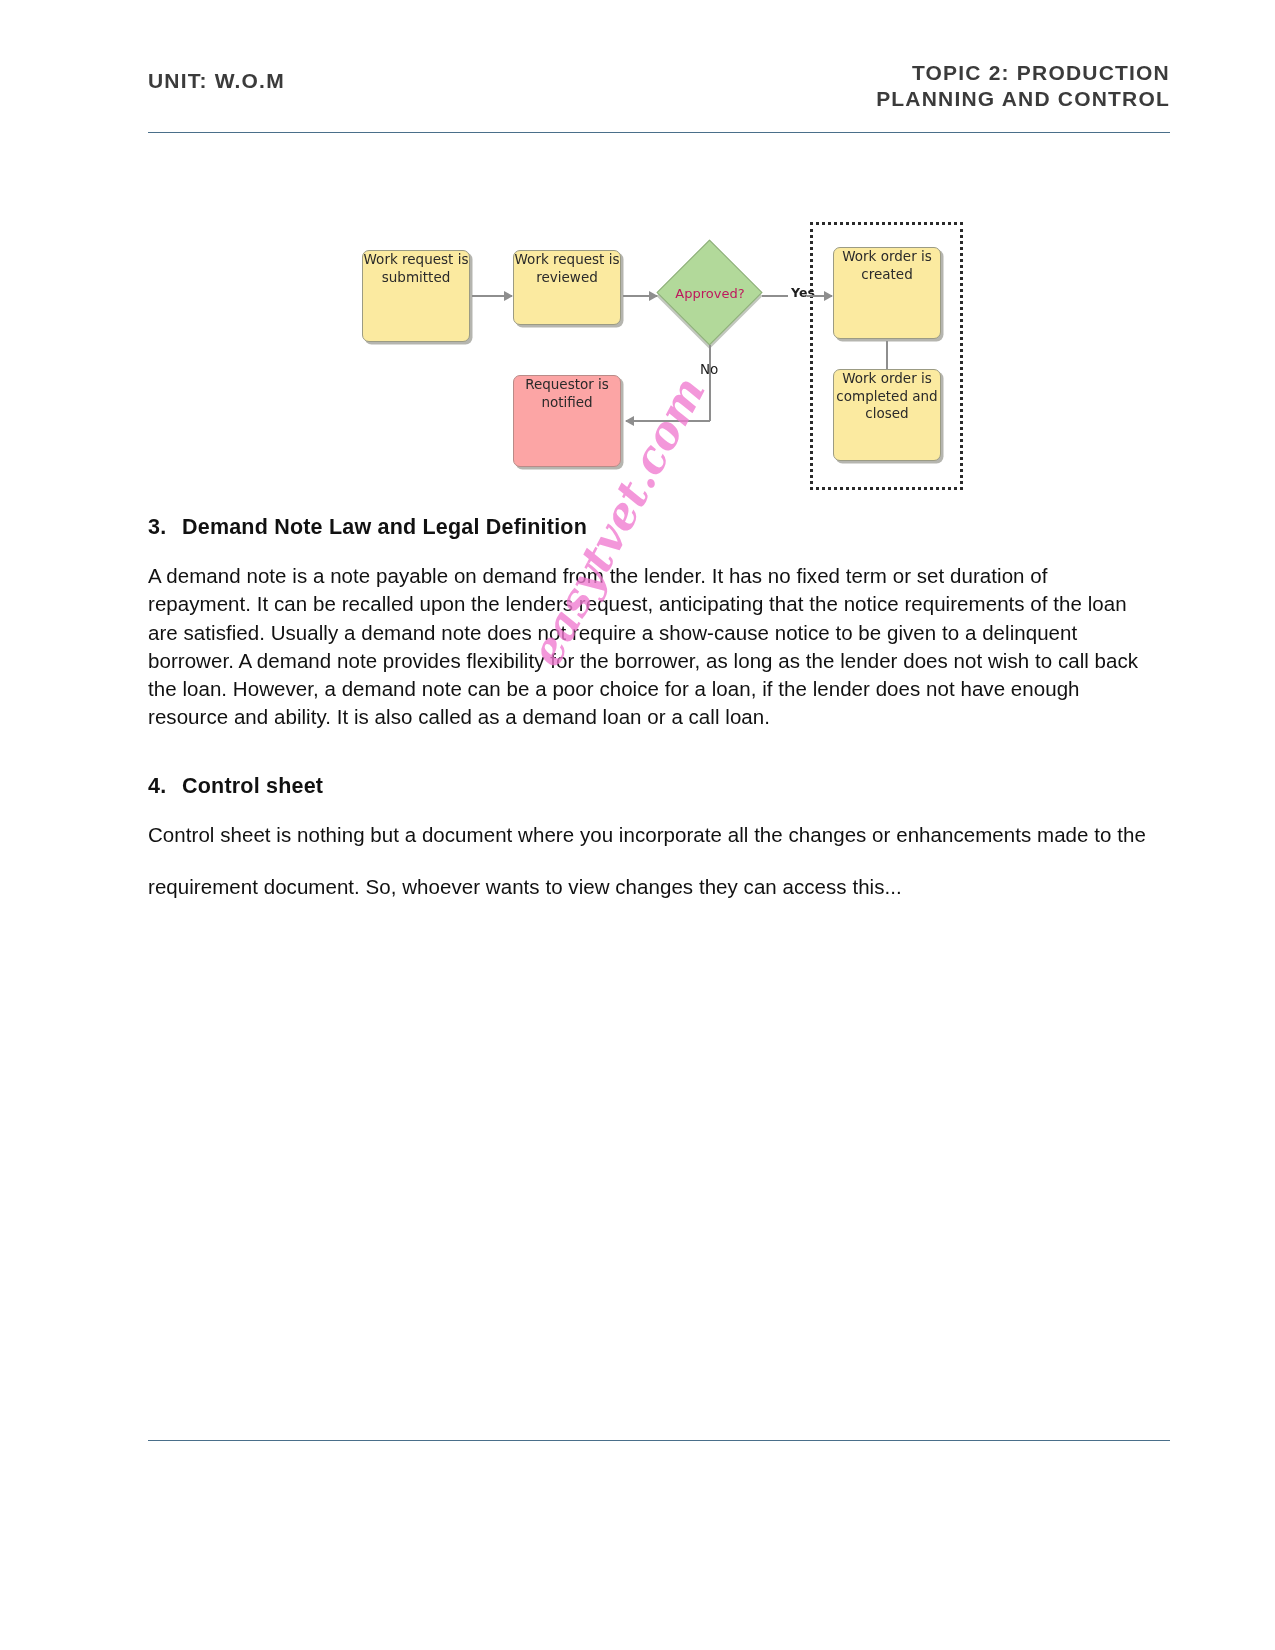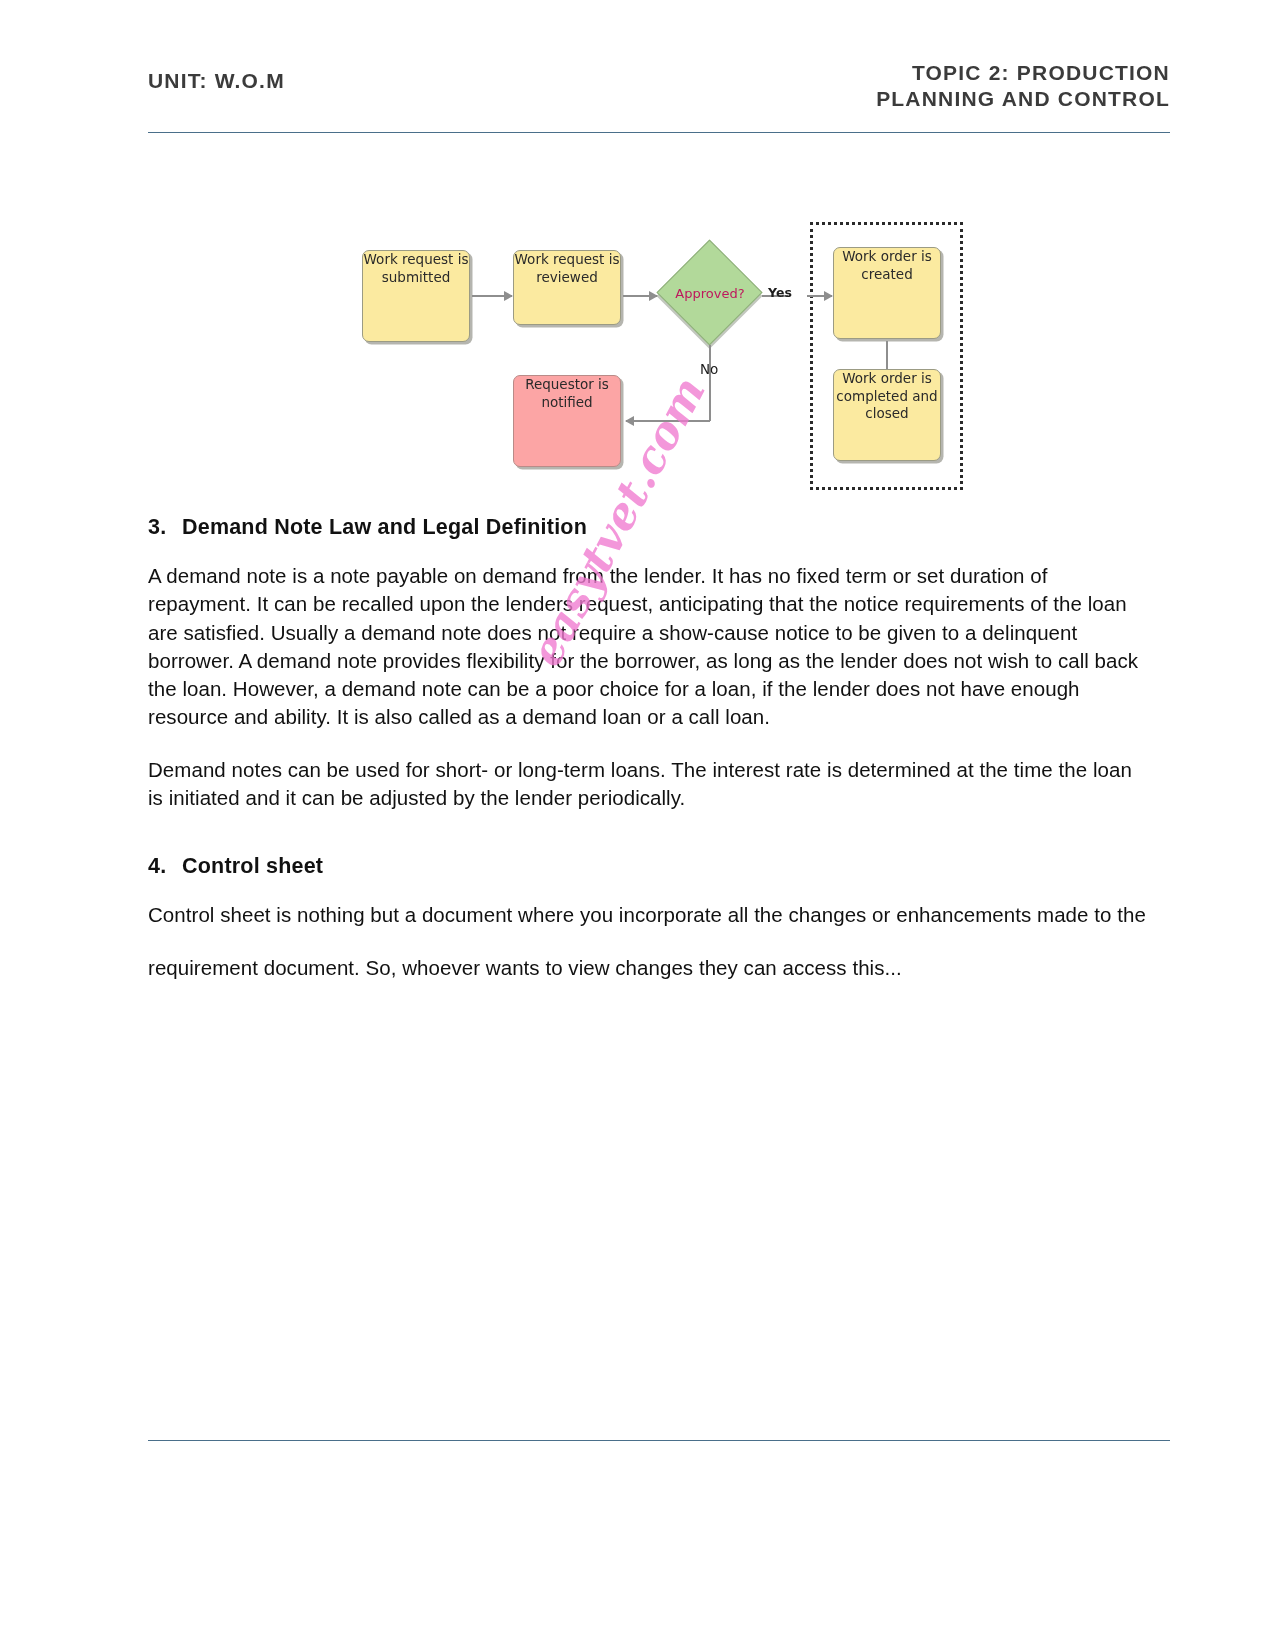--- a/index.html
+++ b/index.html
@@ -148,21 +148,21 @@
     border-right: 5px solid transparent;
   }
   .plain-line-v { position: absolute; width: 2px; background: #8e8e8e; }
   .plain-line-h { position: absolute; height: 2px; background: #8e8e8e; }
 
   .a1 { left: 122px; top: 80px;  width: 40px; }
   .a2 { left: 273px; top: 80px;  width: 34px; }
   .a3 { left: 412px; top: 80px;  width: 26px; }     
   .a4 { left: 457px; top: 80px;  width: 25px; }     
   .lbl-yes {
-    position: absolute; left: 418px; top: 70px;
+    position: absolute; left: 441px; top: 70px;
     font-size: 12.5px; font-weight: bold; color: #1d1d1d;
     font-family: "DejaVu Sans", sans-serif;
   }
   .lbl-no {
     position: absolute; left: 350px; top: 146px;
     font-size: 13.5px; color: #1d1d1d;
     font-family: "DejaVu Sans", sans-serif;
   }
   .no-v { left: 359px; top: 130px; height: 76px; }
   .no-h { left: 276px; top: 205px; width: 84px; }
@@ -310,21 +310,20 @@
   </div>
 
   <div class="content">
 
     <h2 class="sec">
       <span class="num">3.</span>
       <span>Demand Note Law and Legal Definition</span>
     </h2>
 
     <p class="body">A demand note is a note payable on demand from the lender. It has no fixed term or set duration of repayment. It can be recalled upon the lenders request, anticipating that the notice requirements of the loan are satisfied. Usually a demand note does not require a show-cause notice to be given to a delinquent borrower. A demand note provides flexibility for the borrower, as long as the lender does not wish to call back the loan. However, a demand note can be a poor choice for a loan, if the lender does not have enough resource and ability. It is also called as a demand loan or a call loan.</p>
-    <p class="body">Demand notes can be used for short- or long-term loans. The interest rate is determined at the time the loan is initiated and it can be adjusted by the lender periodically.</p>
 
     <h2 class="sec sec2">
       <span class="num">4.</span>
       <span>Control sheet</span>
     </h2>
 
     <p class="body">Control sheet is nothing but a document where you incorporate all the changes or enhancements made to the</p>
     <p class="body last">requirement document. So, whoever wants to view changes they can access this...</p>
   </div>
 

